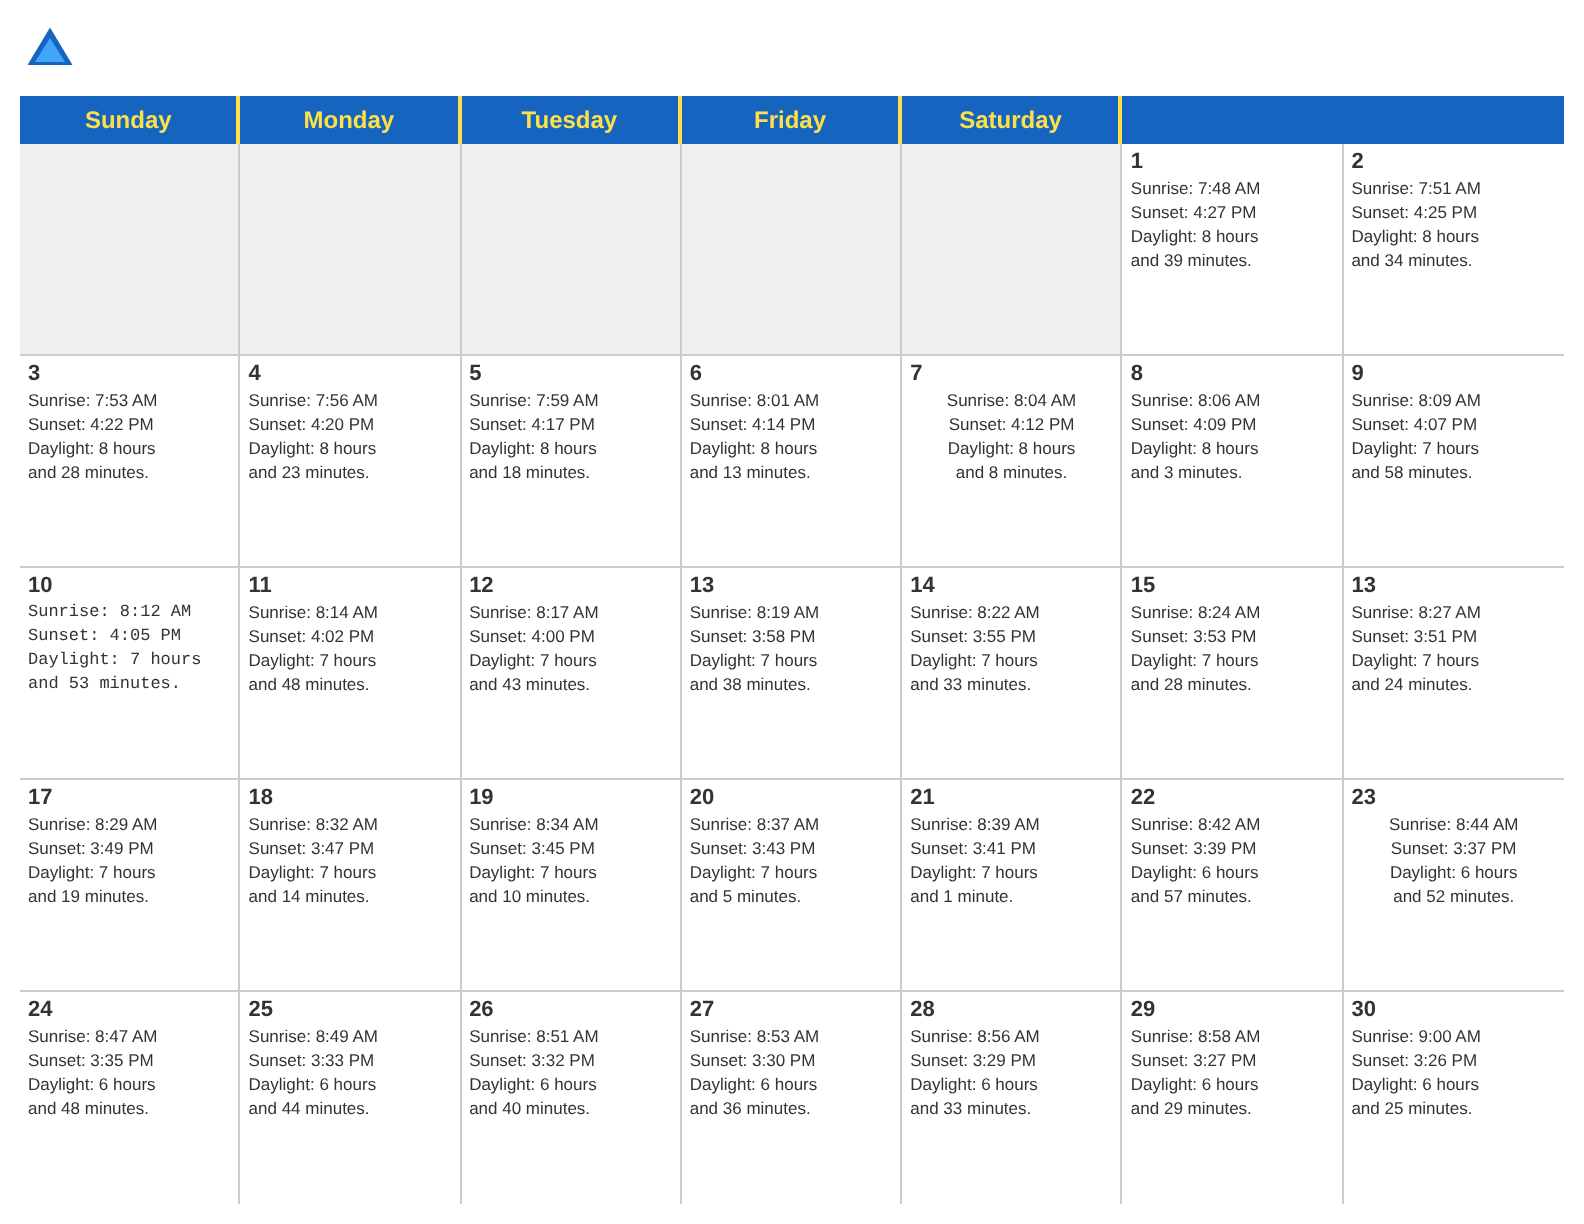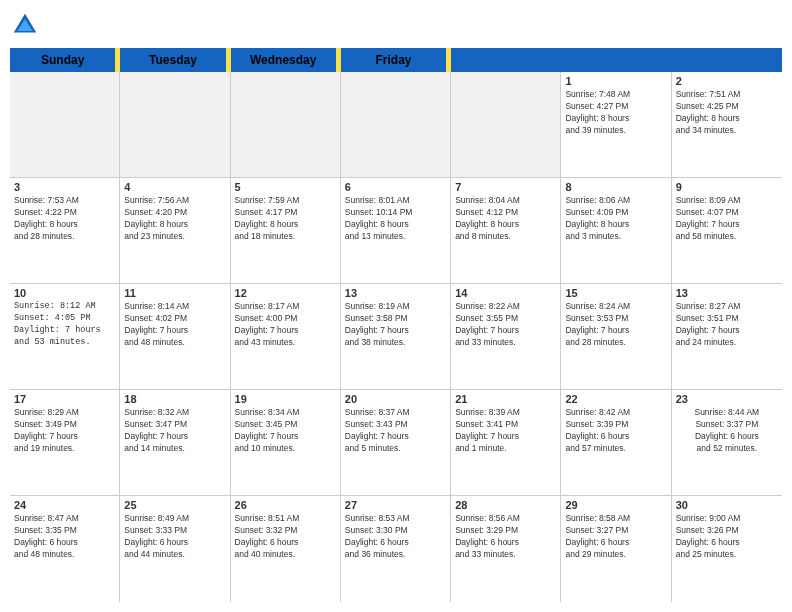--- a/index.html
+++ b/index.html
@@ -15,21 +15,21 @@
     .logo-blue { font-size: 18px; font-weight: bold; color: #1565C0; }
     .logo-icon { width: 30px; height: 30px; margin-right: 4px; }
     
     .title-block { text-align: right; }
     .month-title { font-size: 36px; font-weight: bold; color: #333; }
     .subtitle { font-size: 16px; color: #333; }
     
     .calendar { flex: 1; display: flex; flex-direction: column; }
     
     .cal-header { display: grid; grid-template-columns: repeat(7, 1fr); background: #1565C0; }
-    .cal-header-cell { color: #000000; font-size: 12px; font-weight: bold; padding: 5px 4px; text-align: center; border-right: 5px solid #fde047; }
+    .cal-header-cell { color: #fde047; font-size: 12px; font-weight: bold; padding: 5px 4px; text-align: center; border-right: 2px solid #fde047; }
     
     .cal-body { flex: 1; display: grid; grid-template-rows: repeat(5, 1fr); }
     .cal-row { display: grid; grid-template-columns: repeat(7, 1fr); border-bottom: 1px solid #ccc; }
     .cal-row:last-child { border-bottom: none; }
     
     .cal-cell { border-right: 1px solid #ccc; padding: 3px 4px; font-size: 9px; color: #333; min-height: 88px; background: #fff; vertical-align: top; }
     .cal-cell:last-child { border-right: none; }
     .cal-cell.empty { background: #f9f9f9; }
     .cal-cell.shaded { background: #f0f0f0; }
     
@@ -53,23 +53,24 @@
     </div>
     <div class="title-block">
       <div class="month-title"></div>
       <div class="subtitle"></div>
     </div>
   </div>
 
   <div class="calendar">
     <div class="cal-header">
     <div class="cal-header-cell">Sunday</div>
+        <div class="cal-header-cell">Monday</div>
         <div class="cal-header-cell">Tuesday</div>
-        <div class="cal-header-cell">Wednesday</div>
         <div class="cal-header-cell">Friday</div>
+        <div class="cal-header-cell">Saturday</div>
       </div>
     <div class="cal-body">
     <div class="cal-row">
           <div class="cal-cell shaded empty"></div>
           <div class="cal-cell shaded empty"></div>
           <div class="cal-cell shaded empty"></div>
           <div class="cal-cell shaded empty"></div>
           <div class="cal-cell shaded empty"></div>
           <div class="cal-cell">
             <div class="day-num">1</div>
@@ -104,27 +105,27 @@
           <div class="cal-cell">
             <div class="day-num">5</div>
             <div class="day-info" style="white-space: pre-line;">Sunrise: 7:59 AM
 Sunset: 4:17 PM
 Daylight: 8 hours
 and 18 minutes.</div>
           </div>
           <div class="cal-cell">
             <div class="day-num">6</div>
             <div class="day-info" style="white-space: pre-line;">Sunrise: 8:01 AM
-Sunset: 10:14 PM
+Sunset: 4:14 PM
 Daylight: 8 hours
 and 13 minutes.</div>
           </div>
           <div class="cal-cell">
             <div class="day-num">7</div>
-            <div class="day-info" style="white-space: pre-line;">Sunrise: 8:04 AM
+            <div class="day-info" style="white-space: pre-line; text-align: center;">Sunrise: 8:04 AM
 Sunset: 4:12 PM
 Daylight: 8 hours
 and 8 minutes.</div>
           </div>
           <div class="cal-cell">
             <div class="day-num">8</div>
             <div class="day-info" style="white-space: pre-line;">Sunrise: 8:06 AM
 Sunset: 4:09 PM
 Daylight: 8 hours
 and 3 minutes.</div>

